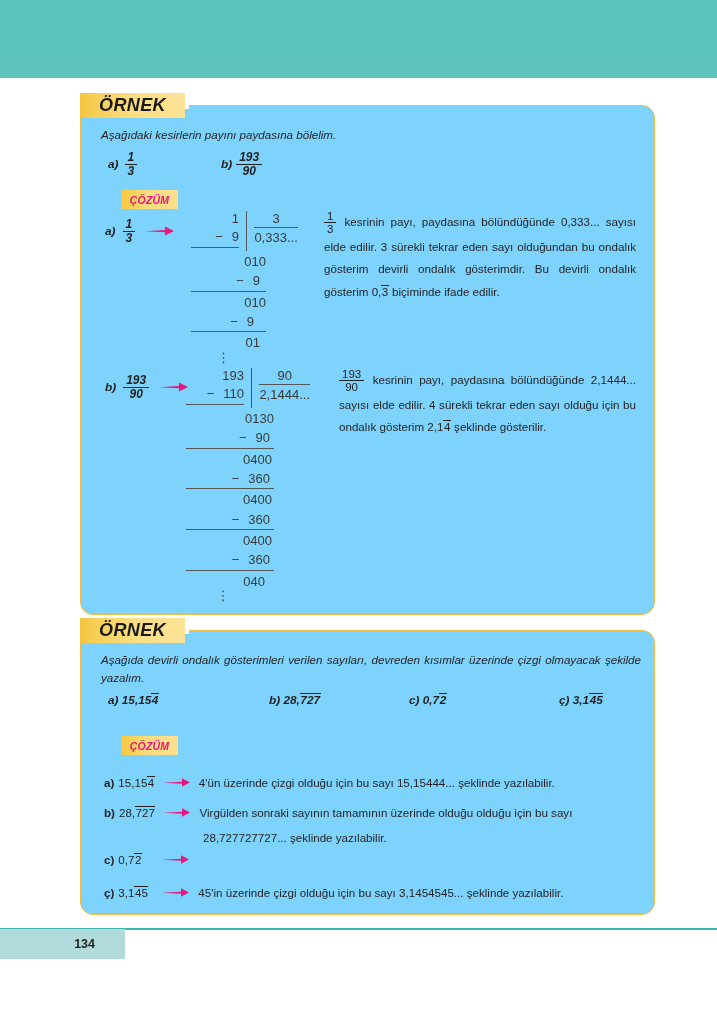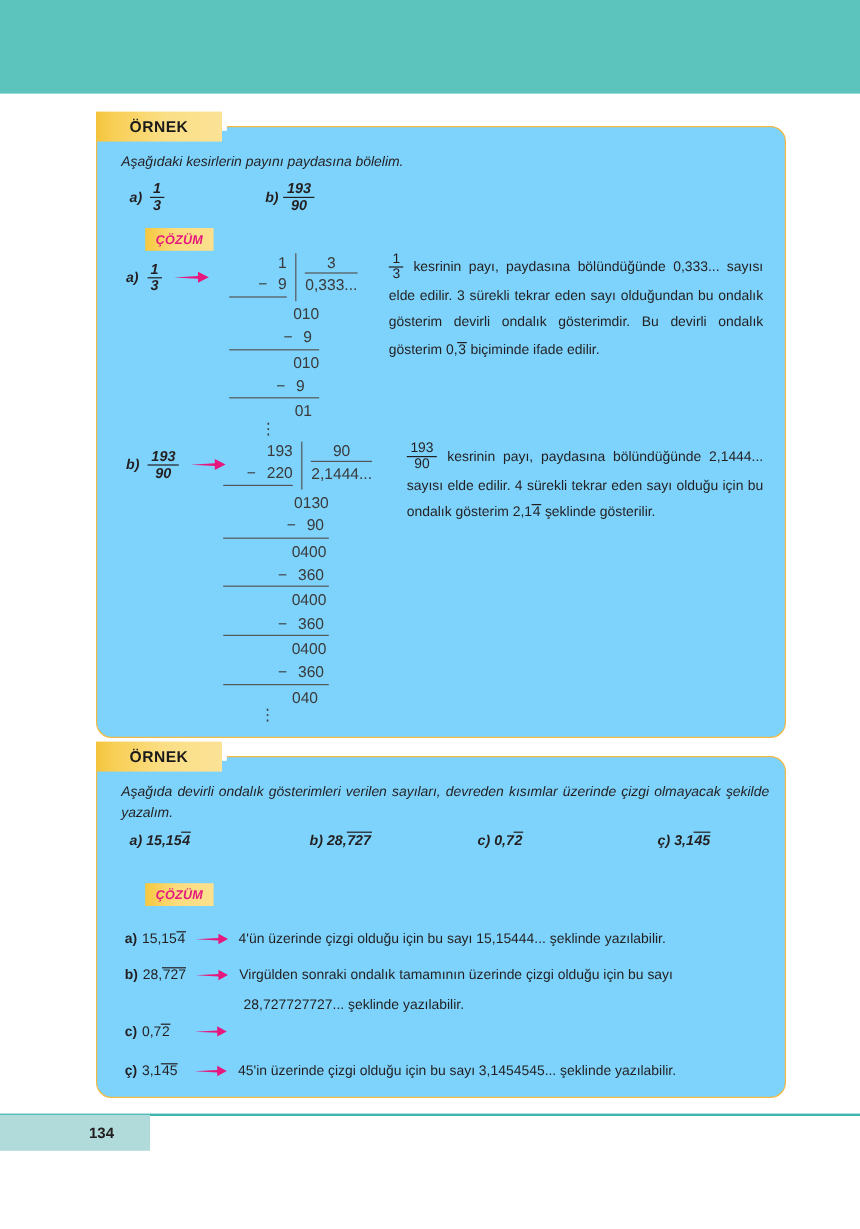--- a/index.html
+++ b/index.html
@@ -18,21 +18,21 @@
 
   
   .example-block { position:relative; }
   .ornek-tab {
     position:absolute; left:80px; top:0; z-index:5;
     width:105px; height:25px;
     background:linear-gradient(90deg,#f3c33c 0%,#f8cf55 14%,#fbdf86 55%,#fbe296 100%);
     display:flex; align-items:center; justify-content:center;
   }
   .ornek-tab span {
-    font-weight:bold; font-size:13px;
+    font-style:italic; font-weight:bold; font-size:18px;
     letter-spacing:.4px; color:#1a1a1a;
   }
   .box {
     position:absolute; left:80px; width:575px;
     border:1.3px solid #f3b941;
     border-radius:13px;
     background:#7dd3fc;
   }
   
   .box::before{
@@ -198,21 +198,21 @@
         </svg>
       </span>
     </div>
 
     <div class="division" style="position:absolute; left:105px; top:262px; width:150px;">
       <div class="div-head">
         <div class="div-left" style="width:58px;">
           <div>193</div>
           <div class="sub-row ruled" style="margin-top:3px;">
             <span class="minus">−</span>
-            <span>220</span>
+            <span>110</span>
           </div>
         </div>
         <div class="div-bar" style="height:40px;"></div>
         <div class="div-right">
           <div class="div-divisor">90</div>
           <div class="div-quot">2,1444...</div>
         </div>
       </div>
       <div style="width:88px; text-align:right;">
         <div style="margin-top:3px;">0130</div>
@@ -258,21 +258,21 @@
 
   <div class="box" style="top:630px; height:285px;">
 
     <div class="intro" style="position:absolute; left:20px; top:20px; width:540px; text-align:justify;">Aşağıda devirli ondalık gösterimleri verilen sayıları, devreden kısımlar üzerinde çizgi olmayacak şekilde yazalım.</div>
 
     <div class="answers" style="position:absolute; left:27px; top:62px; width:530px;">
       <div style="width:150px;">
         <span>a)</span>
         <span>15,15</span><span class="ovl">4</span>
       </div>
-      <div style="width:140px;">
+      <div style="width:140px;margin-left:11px;">
         <span>b)</span>
         <span>28,</span><span class="ovl">727</span>
       </div>
       <div style="width:150px;">
         <span>c)</span>
         <span>0,7</span><span class="ovl">2</span>
       </div>
       <div>
         <span>ç)</span>
         <span>3,1</span><span class="ovl">45</span>
@@ -297,21 +297,21 @@
 
     <div class="sol-line" style="position:absolute; left:23px; top:175px;">
       <span class="sol-label">b)</span>
       <span>28,</span>
         <span class="ovl">727</span>
       <span class="arrow" style="margin:0 8px;">
         <svg width="28" height="11" viewBox="0 0 28 11">
           <path d="M0 5.7 L19 4.7 L19 1.2 L27 5.5 L19 9.8 L19 6.7 Z" fill="#e6187e"></path>
         </svg>
       </span>
-      <span>Virgülden sonraki ondalık tamamının üzerinde çizgi olduğu için bu sayı</span>
+      <span>Virgülden sonraki sayının tamamının üzerinde olduğu olduğu için bu sayı</span>
     </div>
     <div class="para" style="position:absolute; left:122px; top:196px; font-size:11.6px;">28,727727727... şeklinde yazılabilir.</div>
 
     <div class="sol-line" style="position:absolute; left:23px; top:222px;">
       <span class="sol-label">c)</span>
       <span>0,7</span>
         <span class="ovl">2</span>
       <span class="arrow" style="margin:0 8px 0 20px;">
         <svg width="28" height="11" viewBox="0 0 28 11">
           <path d="M0 5.7 L19 4.7 L19 1.2 L27 5.5 L19 9.8 L19 6.7 Z" fill="#e6187e"></path>

